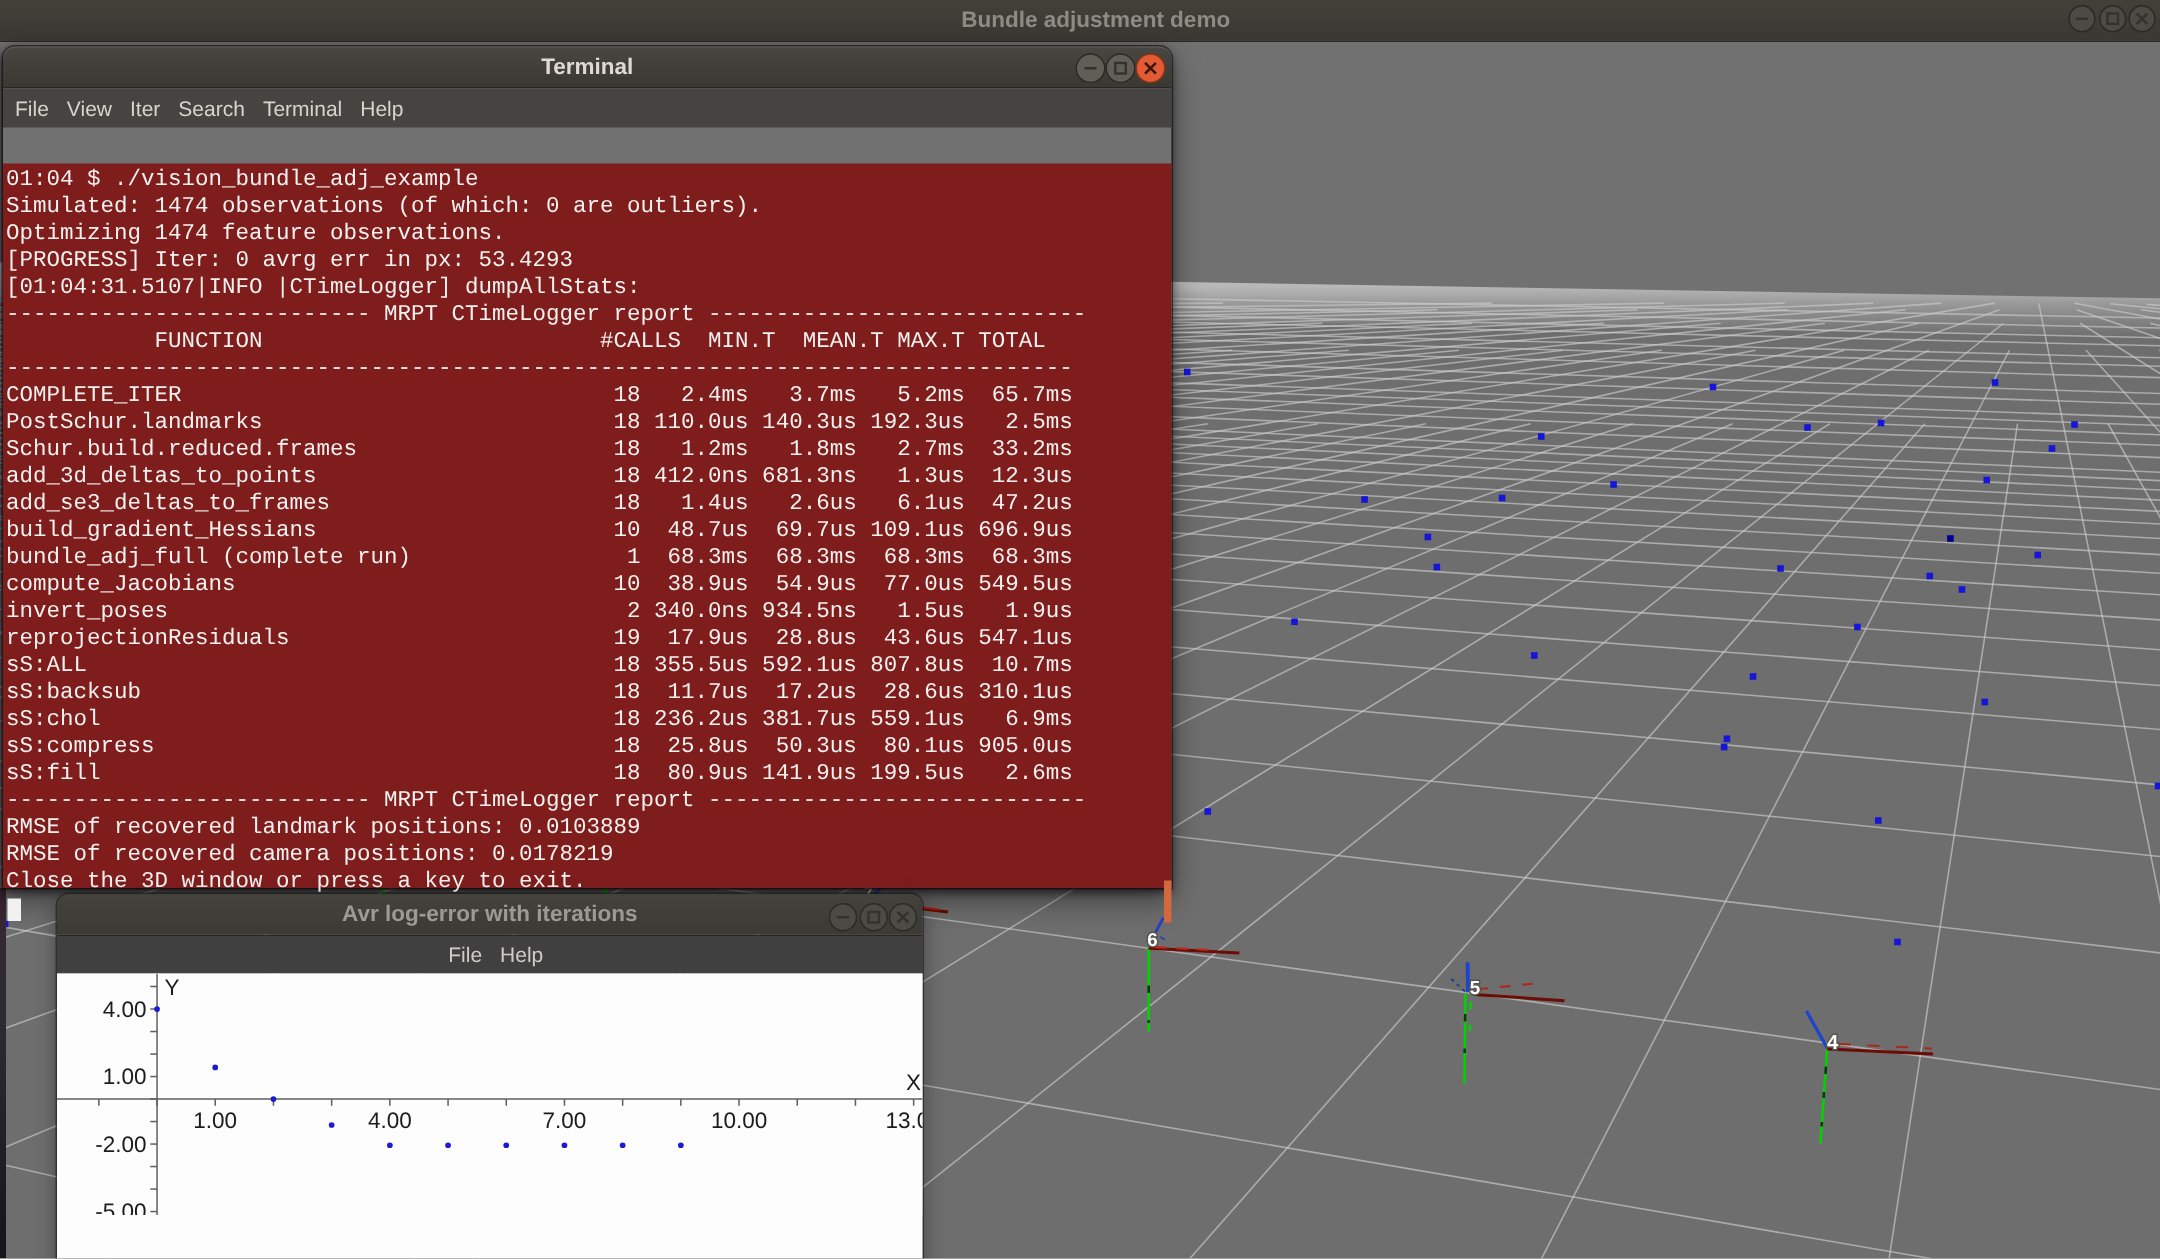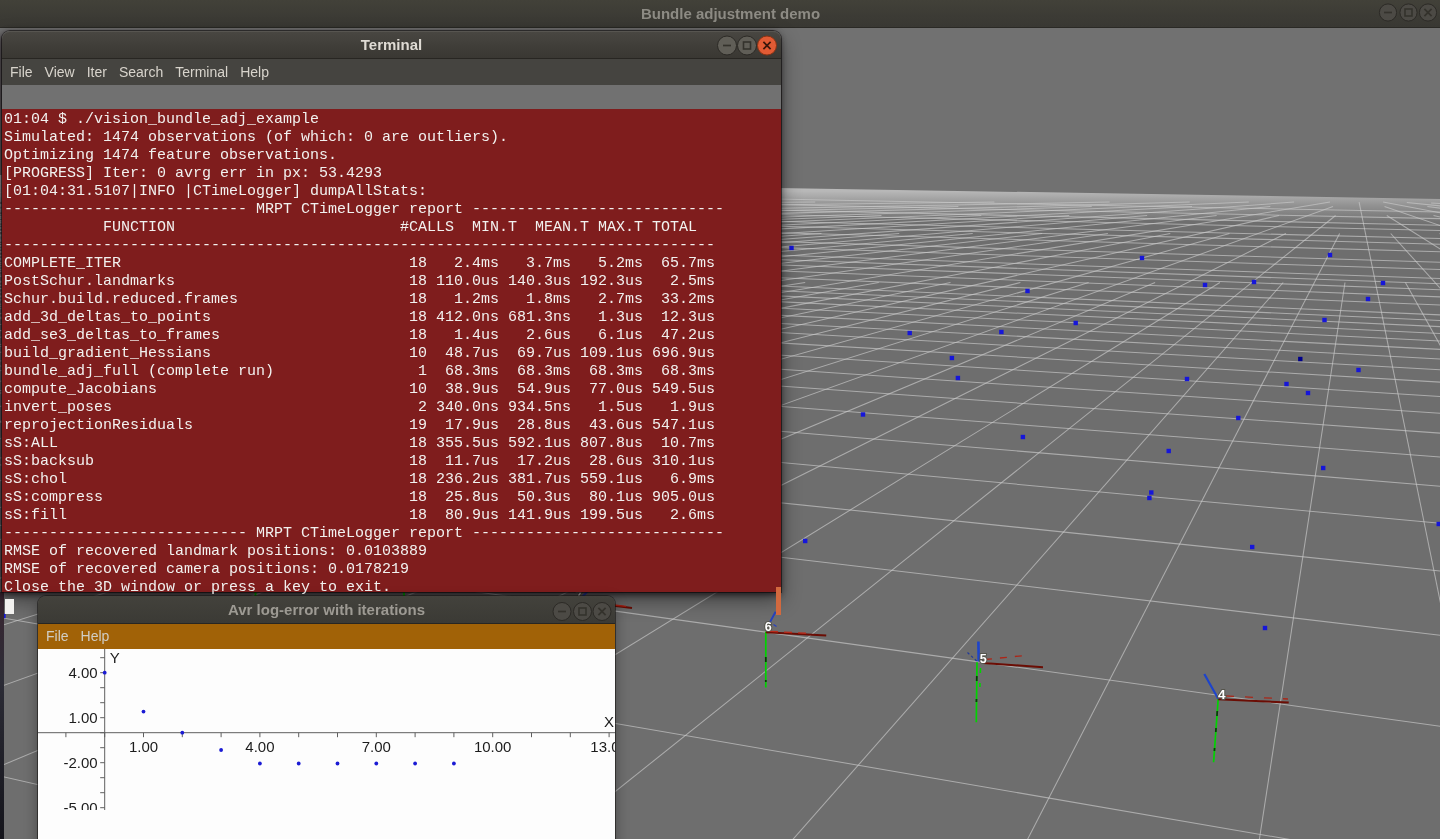--- a/index.html
+++ b/index.html
@@ -21,22 +21,22 @@
 #tbody { position:absolute; left:0; top:54px; right:0; bottom:0; background:#7f1d1d;margin-top:24px; }
 #tbody pre { font-family:"Liberation Mono",monospace; font-size:15px; line-height:18px;
   color:#f2f1ef; position:absolute; left:2px; top:2px; }
 #cursor { position:absolute; left:3px; top:490px; width:9px; height:15px; background:#f2f1ef; }
 #sbar { position:absolute; right:0px; top:478px; width:5px; height:28px; background:#d2693e; }
 #plot { left:38px; top:596px; width:577px; height:276px;
   box-shadow:0 5px 14px rgba(0,0,0,.38), 0 0 0 1px rgba(20,18,16,.55); border-radius:8px 8px 0 0; }
 #plot .tbar { height:28px; background:linear-gradient(#43423c,#3b3a35); border-radius:8px 8px 0 0;
   border-bottom:1px solid #282622; }
 #plot .ttl { color:#9d9a93; }
-#pmenu { position:absolute; left:0; top:28px; right:0; height:25px; background:#a16207;
-  color:#d0cdc5; font-size:14px; line-height:25px; }
+#pmenu { position:absolute; left:0; top:28px; right:0; height:25px; background:#404040;
+  color:#d0cdc5; font-size:14px; line-height:25px;text-align:center; }
 #pmenu span { margin-left:8px; }
 #pbody { position:absolute; left:0; top:53px; right:0; bottom:0; background:#fdfdfd; }
 </style></head>
 <body>
 <div id="desk">
 <div id="bigbar">
       <span class="ttl">Bundle adjustment demo</span>
       <svg width="70" height="28" style="position:absolute;right:0px;top:0">
         <circle cx="18" cy="12.5" r="8.6" fill="#4c4a45" stroke="#2c2a26" stroke-width="1"></circle>
         <line x1="14" y1="12.5" x2="22" y2="12.5" stroke="#34322c" stroke-width="1.7"></line>

